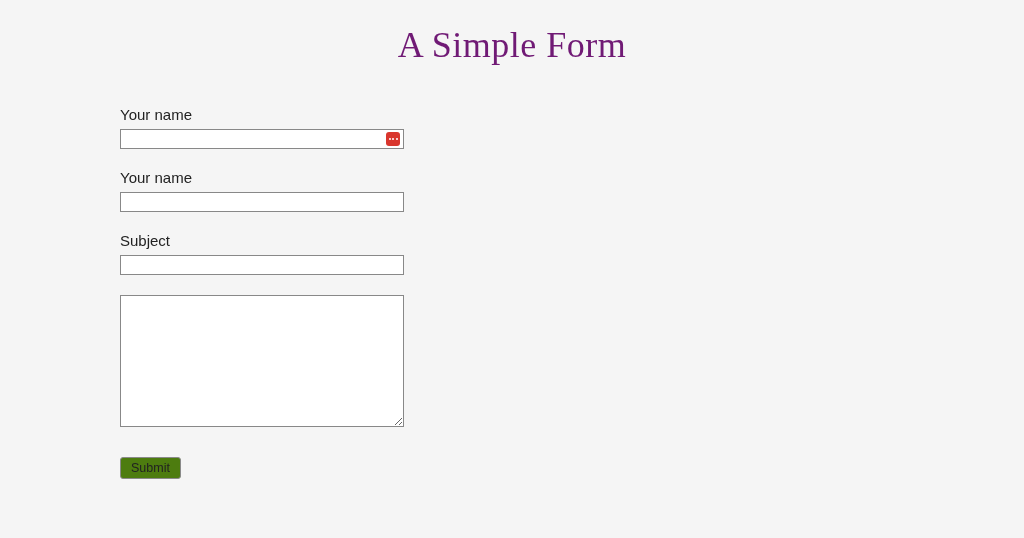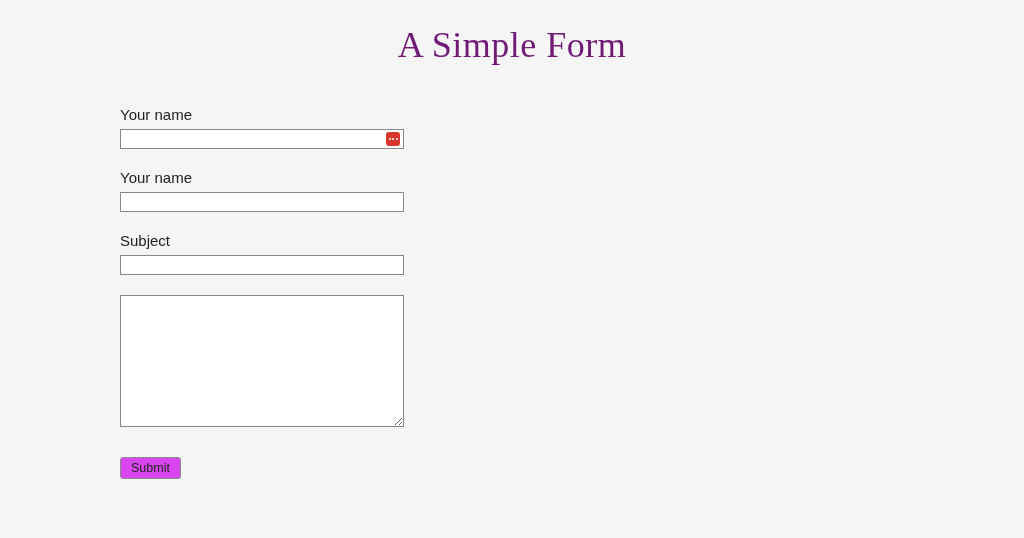--- a/index.html
+++ b/index.html
@@ -76,21 +76,21 @@
       gap: 1.5px;
     }
     .extension-badge-dots span {
       width: 2px;
       height: 2px;
       background: #fff;
       border-radius: 50%;
     }
     .submit-btn {
       margin-top: 6px;
-      background: #d946ef;
+      background: #4d7c0f;
       border: 1px solid #8a8a8a;
       border-radius: 3px;
       padding: 3px 10px;
       font-size: 12.5px;
       font-family: Arial, Helvetica, sans-serif;
       color: #222;
       cursor: pointer;
     }
   </style>
 </head>

